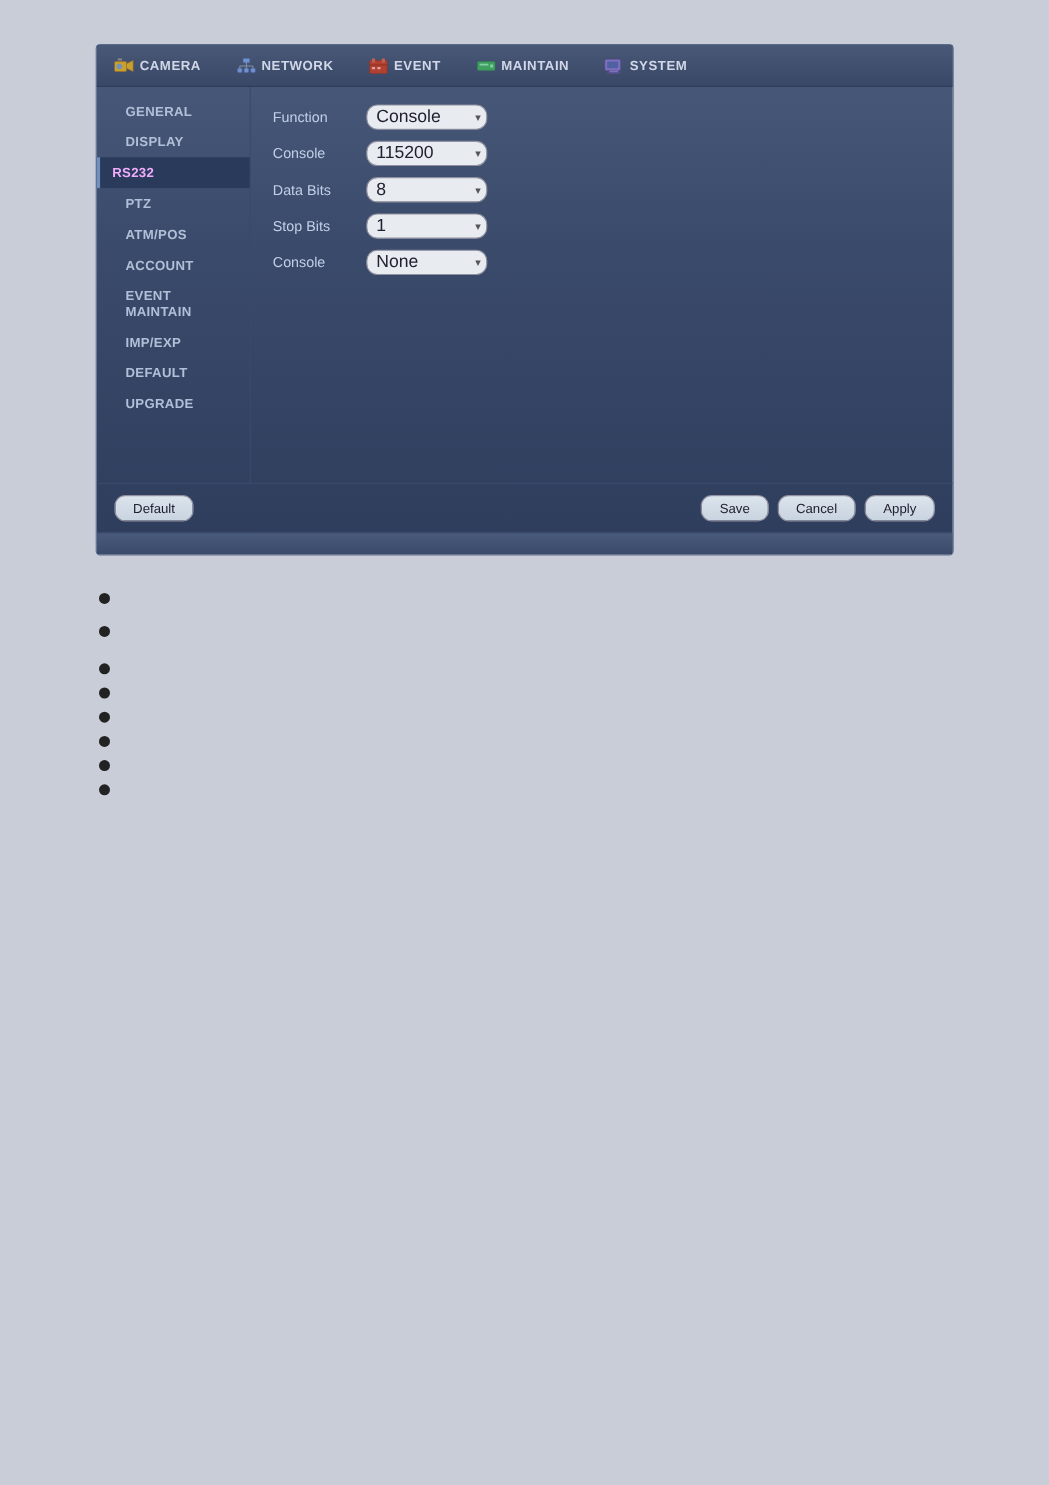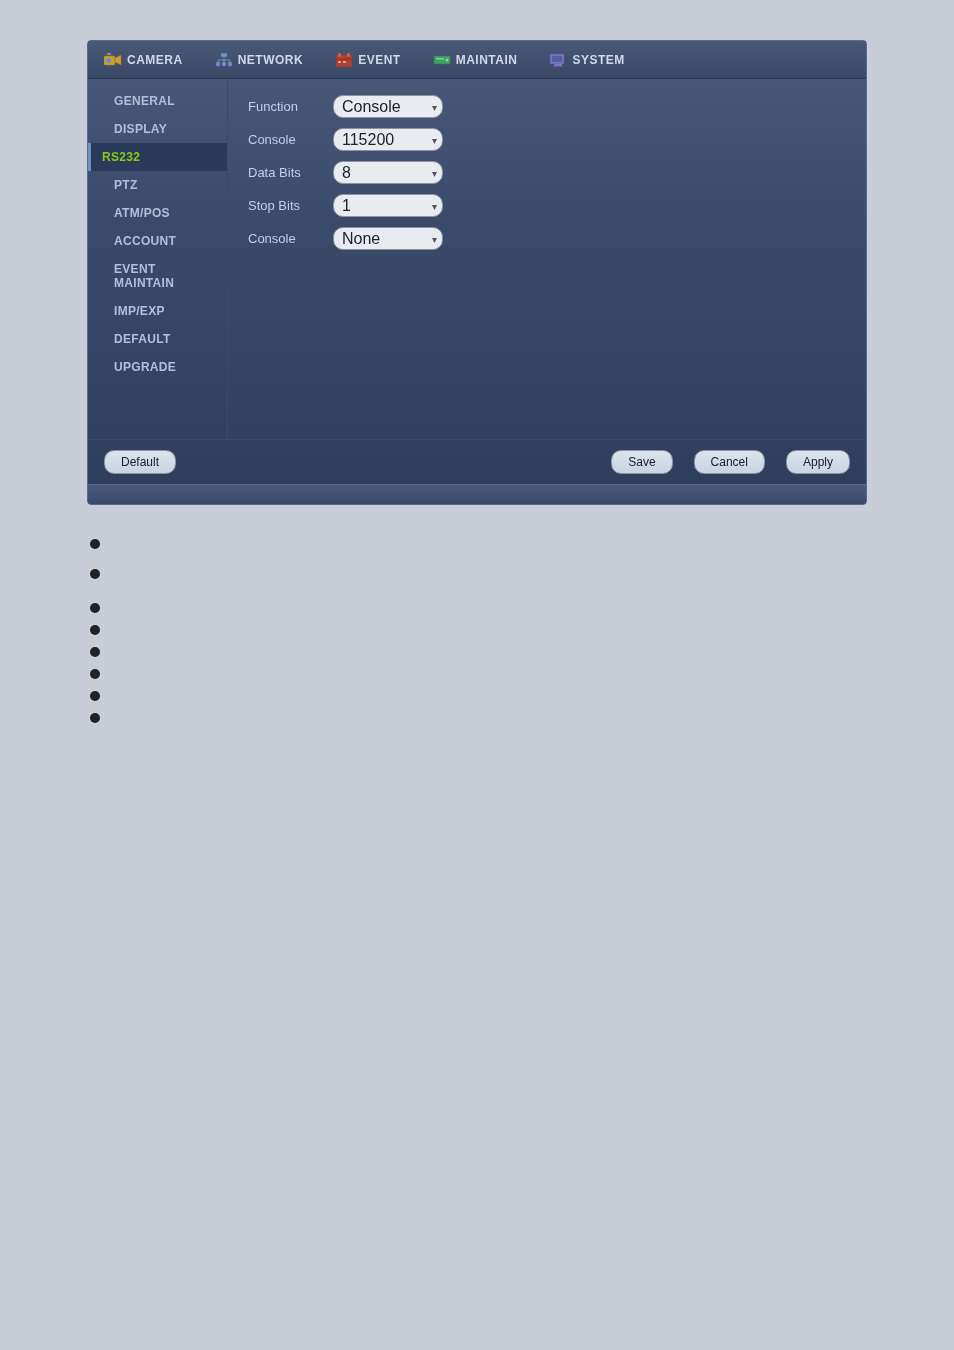--- a/index.html
+++ b/index.html
@@ -85,21 +85,21 @@
       padding: 7px 26px;
       color: #b0c0d8;
       font-size: 12px;
       cursor: pointer;
       font-weight: bold;
       letter-spacing: 0.3px;
     }
 
     .sidebar-item.active {
       background: #2a3a5a;
-      color: #84cc16;
+      color: #f0abfc;
       border-left: 3px solid #7090c0;
       padding-left: 11px;
     }
 
     
     .main-content {
       flex: 1;
       padding: 16px 20px;
       position: relative;
     }
@@ -164,21 +164,21 @@
       border-radius: 10px;
       padding: 4px 16px;
       font-size: 12px;
       color: #202030;
       cursor: pointer;
       font-weight: normal;
     }
 
     .btn-group {
       display: flex;
-      gap: 21px;
+      gap: 8px;
     }
 
     
     .footer-bar {
       height: 20px;
       background: linear-gradient(180deg, #4a5a7a, #3a4a6a);
       border-top: 1px solid #5a6a8a;
       border-radius: 0 0 4px 4px;
     }
 

